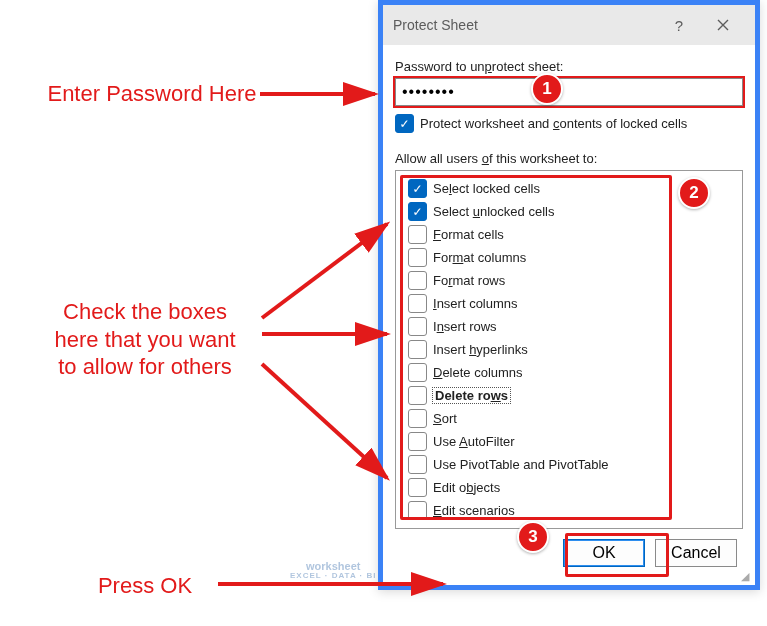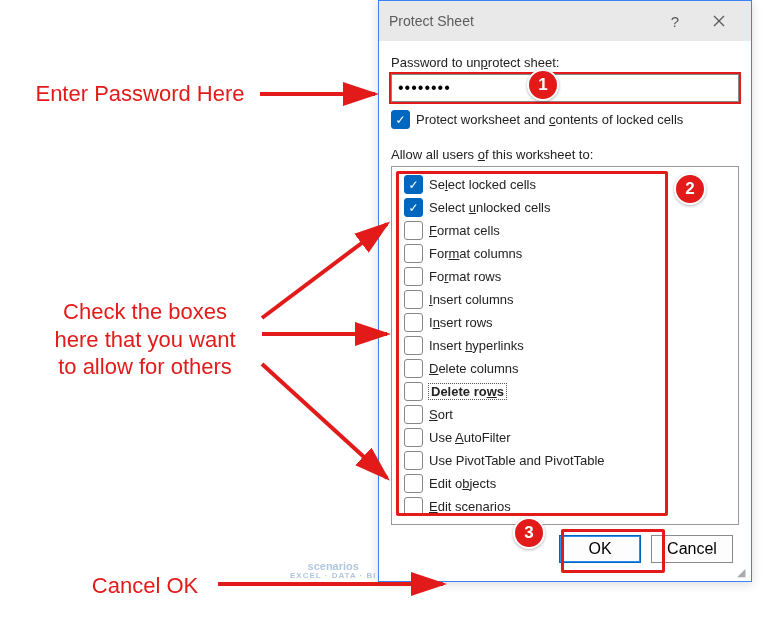--- a/index.html
+++ b/index.html
@@ -17,21 +17,21 @@
     font-size: 22px;
     line-height: 1.25;
     text-align: center;
     font-weight: 400;
   }
   .dialog {
     position: absolute;
     left: 378px;
     top: 0;
     width: 372px;
-    border: 1px solid #3b82f6;
+    border: 5px solid #3b82f6;
     background: #fff;
     box-shadow: 0 2px 10px rgba(0,0,0,0.15);
   }
   .titlebar {
     height: 40px;
     background: #e9e9e9;
     display: flex;
     align-items: center;
     padding: 0 10px;
     font-size: 14px;
@@ -188,25 +188,25 @@
     line-height: 1.1;
     font-weight: 600;
     z-index: 0;
   }
   .watermark .sub { font-size: 8px; letter-spacing: 1px; }
   svg.arrow { position: absolute; overflow: visible; z-index: 2; }
 </style>
 </head>
 <body>
 
-<div class="annotation" style="left:10px; top:80px; width:260px;">Enter Password Here</div>
+<div class="annotation" style="left:22px; top:80px; width:260px;">Enter Password Here</div>
 <div class="annotation" style="left:20px; top:298px; width:250px; white-space:pre-line;">Check the boxes
 here that you want
 to allow for others</div>
-<div class="annotation" style="left:80px; top:572px; width:130px;">Cancel OK</div>
+<div class="annotation" style="left:80px; top:572px; width:130px;">Press OK</div>
 
 <svg class="arrow" style="left:260px; top:80px;" width="130" height="30">
   <defs>
       <marker id="ah" markerWidth="10" markerHeight="10" refX="8" refY="3" orient="auto">
         <path d="M0,0 L9,3 L0,6 Z" fill="#e21a1a"></path>
       </marker>
     </defs>
   <line x1="0" y1="14" x2="115" y2="14" stroke="#e21a1a" stroke-width="4" marker-end="url(#ah)"></line>
 </svg>
 <svg class="arrow" style="left:262px; top:218px;" width="140" height="110">
@@ -216,21 +216,21 @@
   <line x1="0" y1="14" x2="125" y2="14" stroke="#e21a1a" stroke-width="4" marker-end="url(#ah)"></line>
 </svg>
 <svg class="arrow" style="left:262px; top:360px;" width="140" height="130">
   <line x1="0" y1="4" x2="125" y2="118" stroke="#e21a1a" stroke-width="4" marker-end="url(#ah)"></line>
 </svg>
 <svg class="arrow" style="left:218px; top:570px;" width="240" height="30">
   <line x1="0" y1="14" x2="225" y2="14" stroke="#e21a1a" stroke-width="4" marker-end="url(#ah)"></line>
 </svg>
 
 <div class="watermark">
-  <div>scenarios</div>
+  <div>worksheet</div>
   <div class="sub">EXCEL · DATA · BI</div>
 </div>
 
 <div class="dialog">
   <div class="titlebar">
     <span class="title">Protect Sheet</span>
     <div class="tb-btn">?</div>
     <div class="tb-btn">
       <svg width="12" height="12" viewBox="0 0 12 12">
           <path d="M1 1 L11 11 M11 1 L1 11" stroke="#5c5c5c" stroke-width="1.4"></path>

